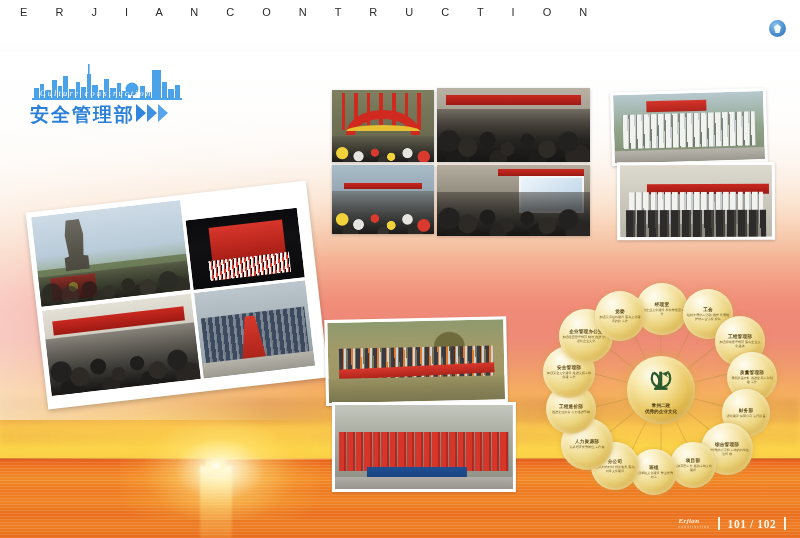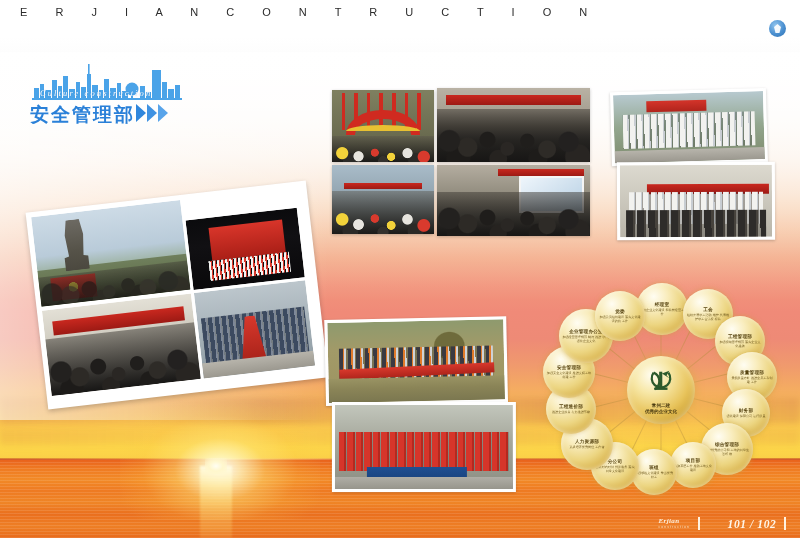--- a/index.html
+++ b/index.html
@@ -360,22 +360,22 @@
     border-left:6px solid rgba(178,138,58,.75);
     border-top:3px solid transparent;border-bottom:3px solid transparent;
   }
 
   
   .footer{position:absolute;right:14px;bottom:8px;display:flex;align-items:center;gap:8px;}
   .footer-brand{display:flex;flex-direction:column;line-height:1;justify-content:flex-end;}
   .footer-brand-1{font-family:"Liberation Serif",serif;font-style:italic;font-size:7px;color:#fdf0dd;font-weight:bold;letter-spacing:.4px;}
   .footer-brand-2{font-family:"Liberation Sans",sans-serif;font-size:3.4px;color:#f6ddc0;letter-spacing:1.1px;margin-top:1.5px;}
   .footer-page{
-    font-family:"Liberation Serif",serif;font-style:italic;font-weight:bold;
-    font-size:11.5px;color:#fff6e9;letter-spacing:.6px;margin-left:20px;
+    font-family:"Liberation Serif",serif;font-weight:bold;
+    font-size:11.5px;color:#fff6e9;letter-spacing:.6px;
   }
   .footer-bar{width:1.6px;height:13px;background:#fff2e0;}
 </style>
 </head>
 <body>
 
 <div id="page">
 
   <div class="bg-sky"></div>
   <div class="bg-ocean"></div>

